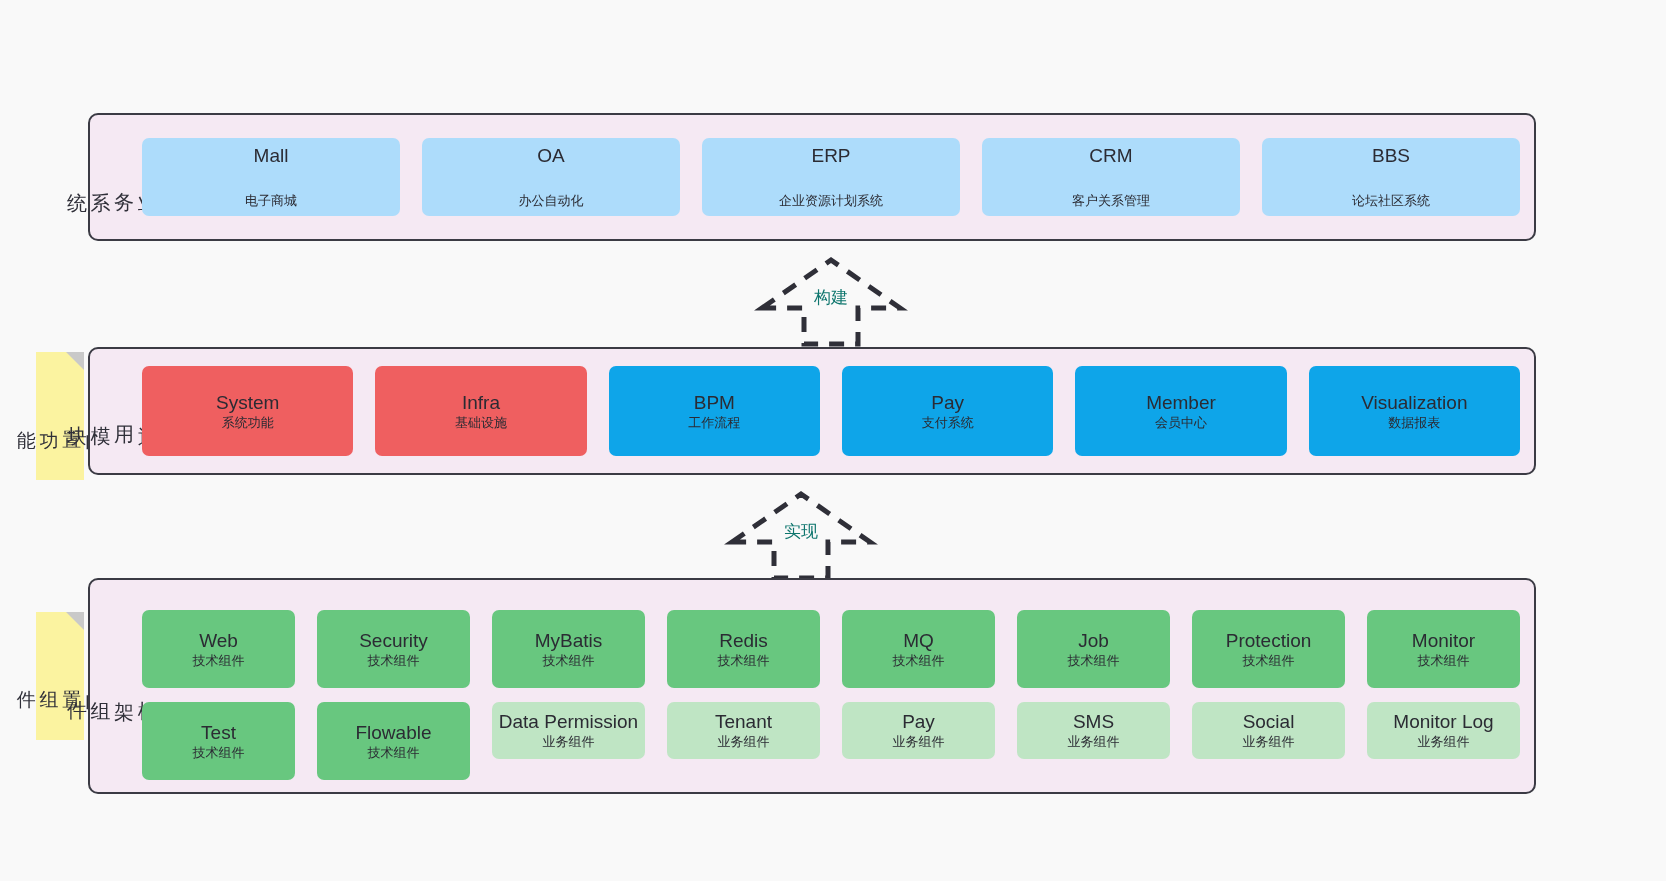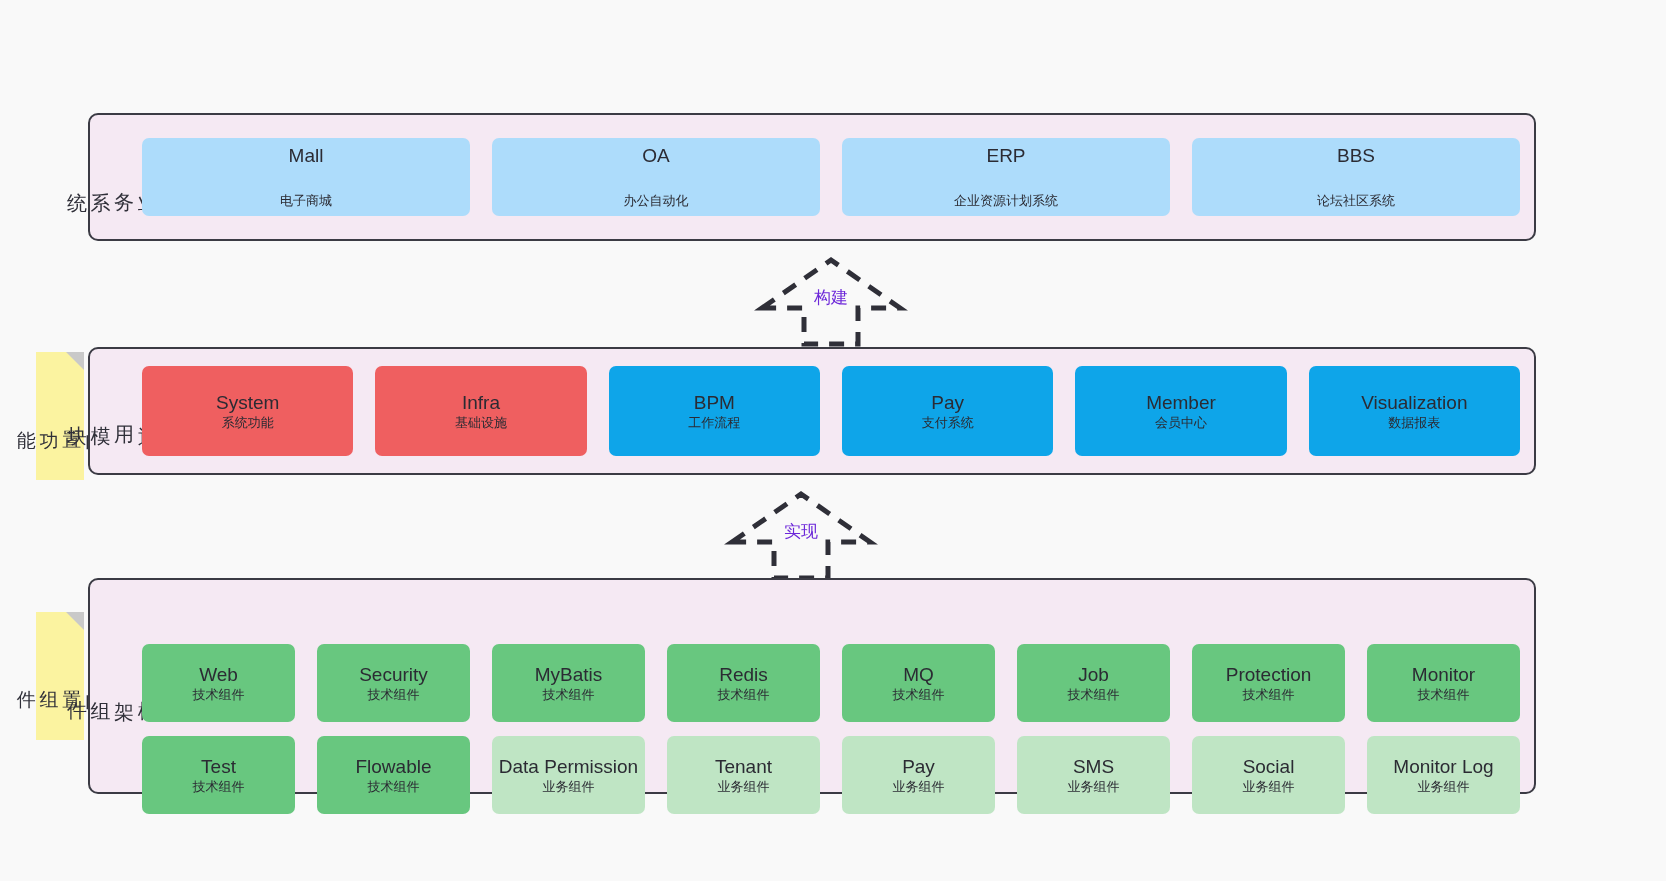--- a/index.html
+++ b/index.html
@@ -40,24 +40,23 @@
   }
   .layer-body{
     flex:1 1 auto;
     display:flex;
     align-items:center;
     padding:0 14px 0 8px;
     box-sizing:border-box;
   }
   .layer-body.grid2{
     flex-direction:column;
-    justify-content:space-between;
+    justify-content:flex-end;
     gap:14px;
-    padding:16px 14px 20px 8px;
-    margin-top:48px;
+    padding:16px 14px 12px 8px;
   }
   .row{
     display:flex;
     width:100%;
     gap:22px;
     align-items:stretch;
   }
 
   
   .card{
@@ -72,21 +71,21 @@
     box-sizing:border-box;
     padding:6px 4px;
     user-select:none;
   }
   .card .en{font-size:19px;color:#2B2B33;}
   .card .cn{font-size:13px;color:#2B2B33;}
   .card.blue{background:#ADDCFB;height:78px;gap:25px;}
   .card.red{background:#EF5F60;height:90px;}
   .card.pink{background:#0ea5e9;height:90px;}
   .card.green{background:#68C77F;height:78px;}
-  .card.lgreen{background:#BFE5C4;height:78px;}
+  .card.lgreen{background:#BFE5C4;height:57px;}
 
   
   .sticky{
     position:absolute;
     width:48px;
     background:#FBF3A0;
     display:flex;
     align-items:center;
     justify-content:center;
     font-size:19px;
@@ -107,21 +106,21 @@
   }
 
   
   .arrow{position:absolute;}
   .arrow svg{display:block;overflow:visible;}
   .arrow .lbl{
     position:absolute;
     left:50%;
     transform:translateX(-50%);
     font-size:17px;
-    color:#6d28d9;
+    color:#0f766e;
     background:#F9F9F9;
     padding:0 2px;
     white-space:nowrap;
     user-select:none;
   }
 </style>
 </head>
 <body>
 
 <div class="canvas">
@@ -137,20 +136,24 @@
           <span class="en">Mall</span>
           <span class="cn">电子商城</span>
         </div>
         <div class="card blue">
           <span class="en">OA</span>
           <span class="cn">办公自动化</span>
         </div>
         <div class="card blue">
           <span class="en">ERP</span>
           <span class="cn">企业资源计划系统</span>
+        </div>
+        <div class="card blue">
+          <span class="en">CRM</span>
+          <span class="cn">客户关系管理</span>
         </div>
         <div class="card blue">
           <span class="en">BBS</span>
           <span class="cn">论坛社区系统</span>
         </div>
       </div>
     </div>
   </div>
 
   <div class="arrow" style="left:758px;top:256px;width:146px;height:92px;">

